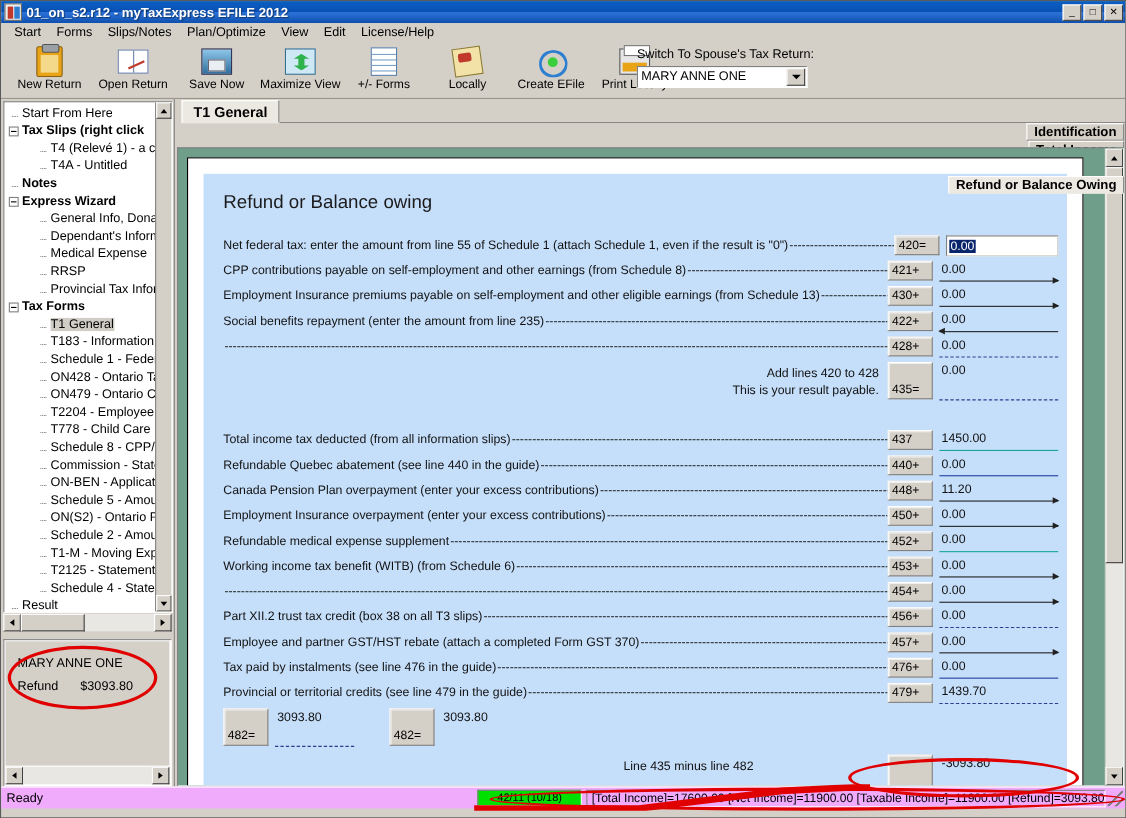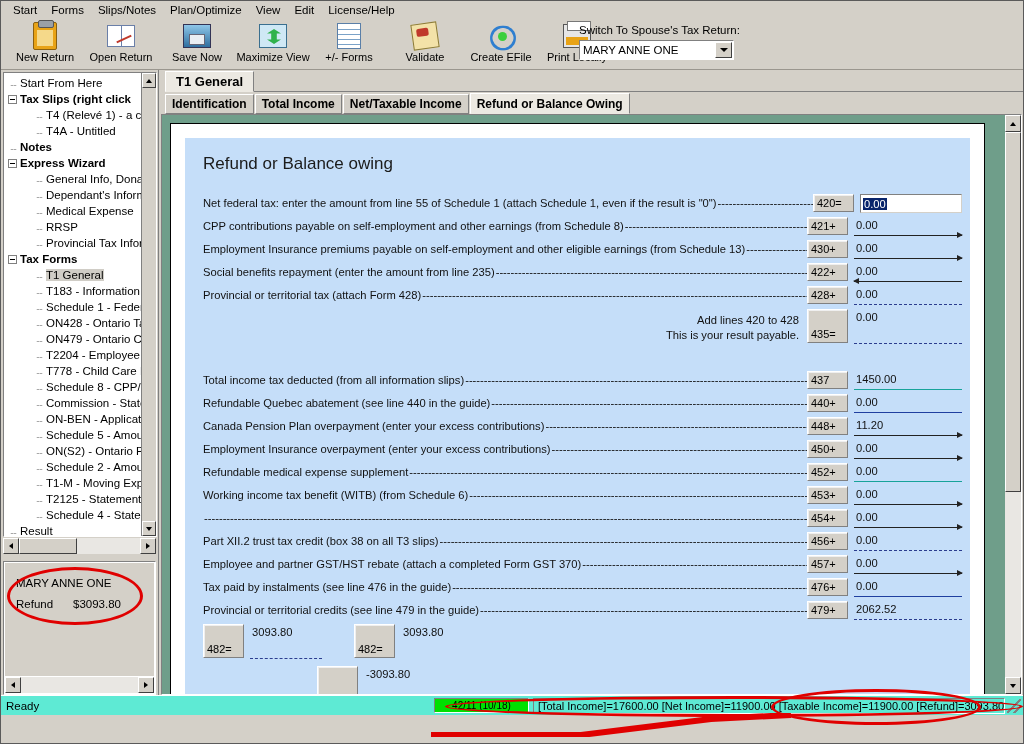--- a/index.html
+++ b/index.html
@@ -217,21 +217,21 @@
     width: 136px; height: 58px;
     border: 3px solid #e00000; border-radius: 50%;
     pointer-events: none;
   }
   .result-hsb {
     height: 16px; margin: 0 1px 1px 1px;
     display: flex;
   }
 
   .statusbar {
-    height: 20px; background: #5eead4;
+    height: 20px; background: #f0abfc;
     display: flex; align-items: center;
     border-top: 1px solid #fff;
     position: relative;
   }
   .sb-cell-ready {
     width: 438px; height: 18px;
     font-size: 11.5px; padding-left: 5px;
     display: flex; align-items: center;
   }
   .sb-progress {
@@ -279,21 +279,21 @@
     font-size: 13px; font-weight: bold;
     display: flex; align-items: center;
     position: relative; z-index: 2;
   }
   .tab-main-rest {
     flex: 1; height: 18px;
     border-bottom: 1px solid #808080;
   }
   .tabs-sub {
     height: 22px; display: flex; align-items: flex-end;
-    padding-left: 6px; background: #d4d0c8;
+    padding-left: 6px; background: #d4d0c8; flex-direction: column;
   }
   .tab {
     height: 20px; padding: 0 6px;
     background: #d4d0c8;
     border: 1px solid; border-color: #fff #808080 #808080 #fff;
     font-size: 12px; font-weight: bold;
     display: flex; align-items: center;
     margin-right: 1px;
     cursor: default; white-space: nowrap;
   }
@@ -478,20 +478,31 @@
     width:16px;height:16px;background:#eee;border:1px solid #666;position:relative;
   }
   .app-icon::before{content:"";position:absolute;left:2px;top:2px;width:5px;height:11px;background:#c0392b;}
   .app-icon::after{content:"";position:absolute;left:8px;top:2px;width:5px;height:11px;background:#2f7fd0;}
 </style>
 </head>
 <body>
 
 <div id="app">
 
+  <div class="titlebar">
+    <div class="title-icon">
+        <div class="app-icon"></div>
+      </div>
+    <div class="title-text">01_on_s2.r12 - myTaxExpress EFILE 2012</div>
+    <div class="win-btns">
+      <div class="win-btn">_</div>
+      <div class="win-btn">□</div>
+      <div class="win-btn">✕</div>
+    </div>
+  </div>
 
   <div class="menubar">
     <div class="menu-item">Start</div>
     <div class="menu-item">Forms</div>
     <div class="menu-item">Slips/Notes</div>
     <div class="menu-item">Plan/Optimize</div>
     <div class="menu-item">View</div>
     <div class="menu-item">Edit</div>
     <div class="menu-item">License/Help</div>
   </div>
@@ -524,21 +535,21 @@
     <div class="tb-btn">
       <div class="tb-ico">
           <div class="ic-forms"></div>
         </div>
       <div class="tb-lbl">+/- Forms</div>
     </div>
     <div class="tb-btn">
       <div class="tb-ico">
           <div class="ic-validate"></div>
         </div>
-      <div class="tb-lbl">Validate</div>
+      <div class="tb-lbl">Locally</div>
     </div>
     <div class="tb-btn">
       <div class="tb-ico">
           <div class="ic-efile">
             <i></i>
           </div>
         </div>
       <div class="tb-lbl">Create EFile</div>
     </div>
     <div class="tb-btn">
@@ -768,21 +779,20 @@
                   <div class="frow">
                     <div class="flabel">Social benefits repayment (enter the amount from line 235)</div>
                     <div class="dotfill"> --------------------------------------------------------------------------------------------------------------------------------------------------------------------------------------------------------</div>
                     <div class="lbox">422+</div>
                     <div class="valwrap">
                       <div class="val">0.00</div>
                       <div class="uline u-arrow-left"></div>
                     </div>
                   </div>
                   <div class="frow">
-                    <div class="flabel">Provincial or territorial tax (attach Form 428)</div>
                     <div class="dotfill"> --------------------------------------------------------------------------------------------------------------------------------------------------------------------------------------------------------</div>
                     <div class="lbox">428+</div>
                     <div class="valwrap">
                       <div class="val">0.00</div>
                       <div class="uline u-dashed"></div>
                     </div>
                   </div>
                   <div class="frow" style="height: 42px; align-items: flex-start;">
                     <div class="rlabel" style="flex: 1 1 0%; padding-top: 4px; padding-right: 8px;">
                       <div>Add lines 420 to 428</div>
@@ -882,36 +892,37 @@
                     <div class="valwrap">
                       <div class="val">0.00</div>
                       <div class="uline u-solid-blue"></div>
                     </div>
                   </div>
                   <div class="frow">
                     <div class="flabel">Provincial or territorial credits (see line 479 in the guide)</div>
                     <div class="dotfill"> --------------------------------------------------------------------------------------------------------------------------------------------------------------------------------------------------------</div>
                     <div class="lbox">479+</div>
                     <div class="valwrap">
-                      <div class="val">2062.52</div>
+                      <div class="val">1439.70</div>
                       <div class="uline u-dashed"></div>
                     </div>
                   </div>
                   <div class="frow" style="height: 42px; align-items: flex-start;">
                     <div class="lbox tall">482=</div>
                     <div class="valwrap" style="width: 72px;">
                       <div class="val">3093.80</div>
                       <div class="uline u-dashed" style="top: 34px;"></div>
                     </div>
                     <div class="lbox tall" style="margin-left: 32px;">482=</div>
                     <div class="valwrap">
                       <div class="val">3093.80</div>
                     </div>
                   </div>
                   <div class="frow" style="height: 26px; align-items: flex-start;">
+                    <div class="rlabel" style="flex: 1 1 0%; padding-top: 4px; padding-right: 8px;">Line 435 minus line 482</div>
                     <div class="lbox tall" style="margin-left: 114px;"></div>
                     <div class="valwrap">
                       <div class="val">-3093.80</div>
                     </div>
                   </div>
                 </div>
             </div>
           </div>
         </div>
         <div class="doc-vscroll">

